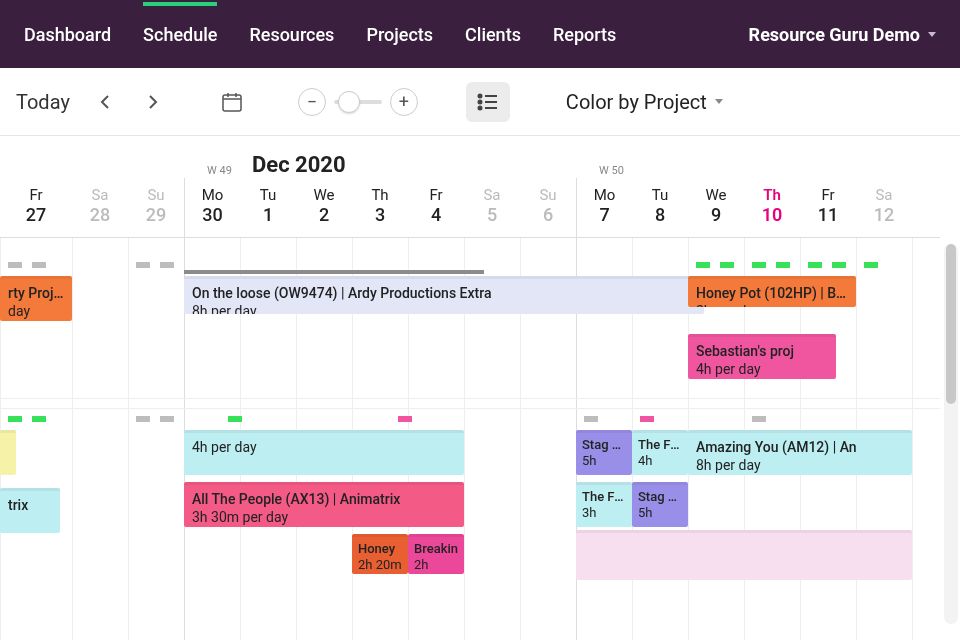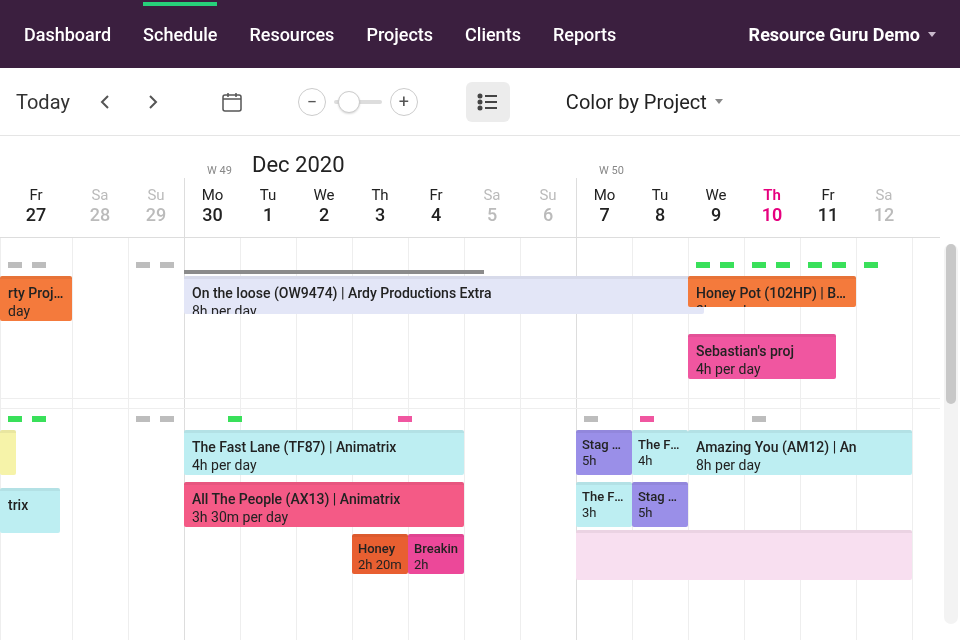--- a/index.html
+++ b/index.html
@@ -23,21 +23,21 @@
   .zoom { display:flex; align-items:center; gap:8px; }
   .zoom-btn { width:28px;height:28px;border:1px solid #ccc;border-radius:50%;display:flex;align-items:center;justify-content:center;font-size:18px;color:#555;cursor:pointer; background:#fff;}
   .zoom-track { width:48px; height:4px; background:#ddd; border-radius:2px; position:relative;}
   .zoom-handle { position:absolute; left:4px; top:-9px; width:22px;height:22px;border-radius:50%;background:#fff;border:1px solid #ccc; box-shadow:0 1px 2px rgba(0,0,0,.15);}
   .list-toggle { width:44px;height:40px;border-radius:6px;background:#ececec;display:flex;align-items:center;justify-content:center;cursor:pointer; }
   .list-toggle svg { width:22px; height:18px; stroke:#444; stroke-width:2; }
   .color-by { display:flex; align-items:center; gap:8px; margin-left: 38px; font-size:20px; color:#222; cursor:pointer;}
   .mini-chev { width:0;height:0;border-left:4px solid transparent;border-right:4px solid transparent;border-top:5px solid #888; }
 
   
-  .month-label { position:absolute; left:252px; top:152px; font-size:22px; font-weight:400; }
+  .month-label { position:absolute; left:252px; top:152px; font-size:22px; font-weight:700; }
 
   
   .days-wrap { position:absolute; left:0; top:178px; right:20px; height:60px; border-bottom:1px solid #ddd; display:flex; }
   .day-col { flex:0 0 56px; text-align:center; padding-top:8px; position:relative; }
   .day-col.wide { flex:0 0 72px; }
   .day-col.wknd { color:#bbb; }
   .day-col .wk { position:absolute; top:-14px; left:22px; font-size:11px; color:#888; }
   .day-col .dow { font-size:15px; }
   .day-col .dnum { font-size:18px; font-weight:500; }
   .day-col.today .dow, .day-col.today .dnum { color:#e6007e; font-weight:600; }
@@ -235,21 +235,20 @@
     </div>
     <div class="bk" style="left: 0px; top: 192px; width: 16px; height: 45px; background: rgb(246, 243, 169);">
       <span class="t1"></span>
       <span class="t2"></span>
     </div>
     <div class="bk" style="left: 0px; top: 250px; width: 60px; height: 45px; background: rgb(189, 238, 242);">
       <span class="t1">trix</span>
       <span class="t2"></span>
     </div>
     <div class="bk" style="left: 184px; top: 192px; width: 280px; height: 45px; background: rgb(189, 238, 242);">
-      <span class="t1">The Fast Lane (TF87) | Animatrix</span>
       <span class="t2">4h per day</span>
     </div>
     <div class="bk" style="left: 184px; top: 244px; width: 280px; height: 45px; background: rgb(244, 90, 134);">
       <span class="t1">All The People (AX13) | Animatrix</span>
       <span class="t2">3h 30m per day</span>
     </div>
     <div class="bk small" style="left: 352px; top: 296px; width: 56px; height: 40px; background: rgb(232, 95, 49);">
       <span class="t1">Honey </span>
       <span class="t2">2h 20m</span>
     </div>

